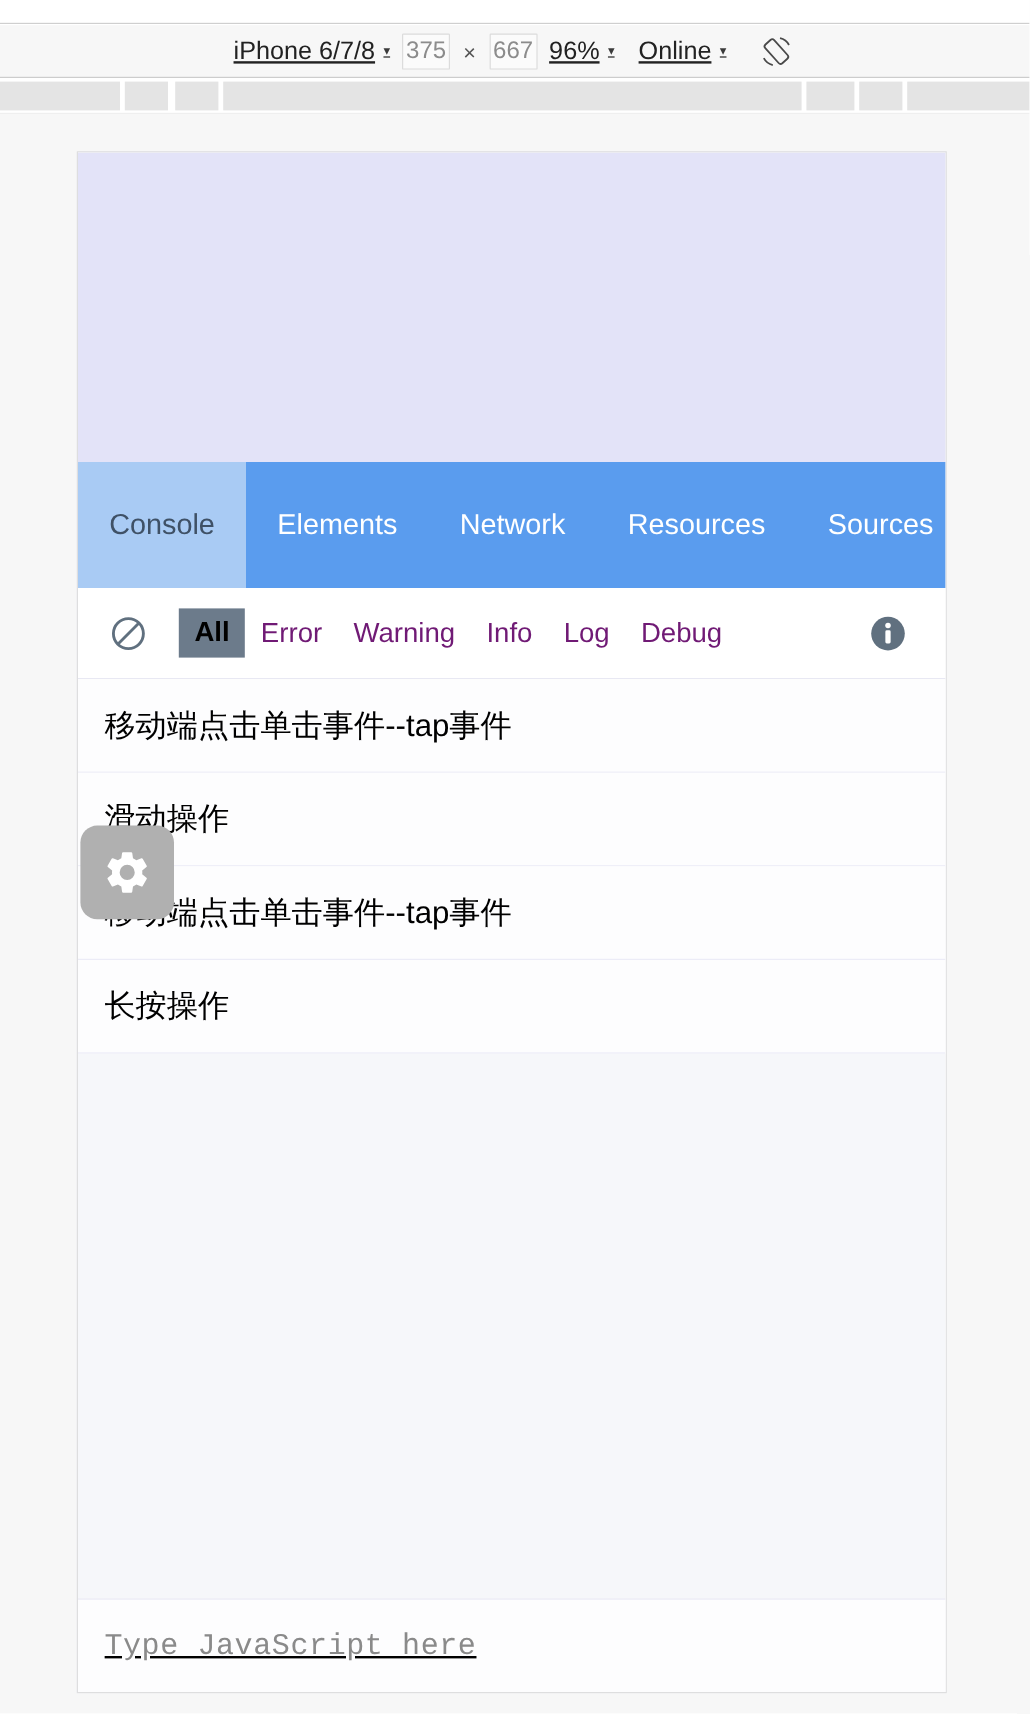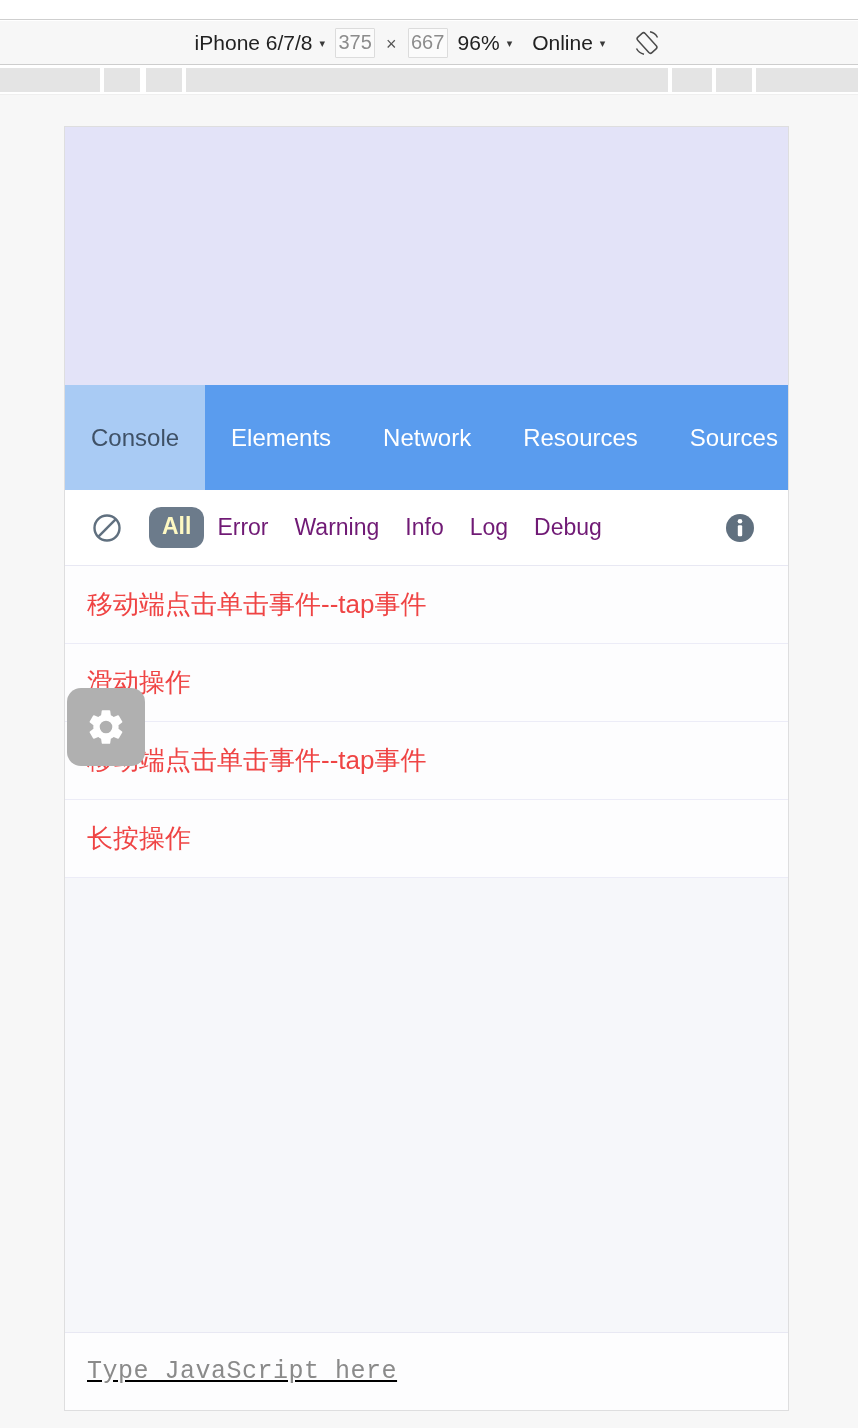--- a/index.html
+++ b/index.html
@@ -55,20 +55,21 @@
 
   .tb-select {
     display: flex;
     align-items: center;
     gap: 7px;
     font-size: 21px;
     color: #222222;
     padding: 0 10px;
     cursor: default;
     white-space: nowrap;
+    text-decoration: underline;
   }
 
   .caret {
     font-size: 11px;
     line-height: 1;
     color: #3a3a3a;
     position: relative;
     top: 1px;
   }
 
@@ -215,22 +216,22 @@
   .filter-pill {
     font-size: 23px;
     color: #701a75;
     padding: 0 13px;
     cursor: default;
     white-space: nowrap;
   }
 
   .filter-pill.active {
     background: #6c7b8b;
-    color: #fef9c3;
-    border-radius: 12px;
+    color: #000000;
+    border-radius: 0;
     padding: 6px 13px 8px 13px;
     font-weight: bold;
   }
 
   .filter-spacer { flex: 1 1 auto; }
 
   .info-btn {
     width: 36px;
     height: 36px;
     display: flex;
@@ -251,21 +252,21 @@
   .log-list {
     background: #fdfdfe;
   }
 
   .log-row {
     height: 78px;
     display: flex;
     align-items: center;
     padding: 0 22px;
     font-size: 26px;
-    color: #ef4444;
+    color: #000000;
     background: #fdfdfe;
     border-bottom: 1px solid #ececf7;
     cursor: default;
   }
 
   .gear-btn {
     position: absolute;
     left: 2px;
     top: 122px;
     width: 78px;

